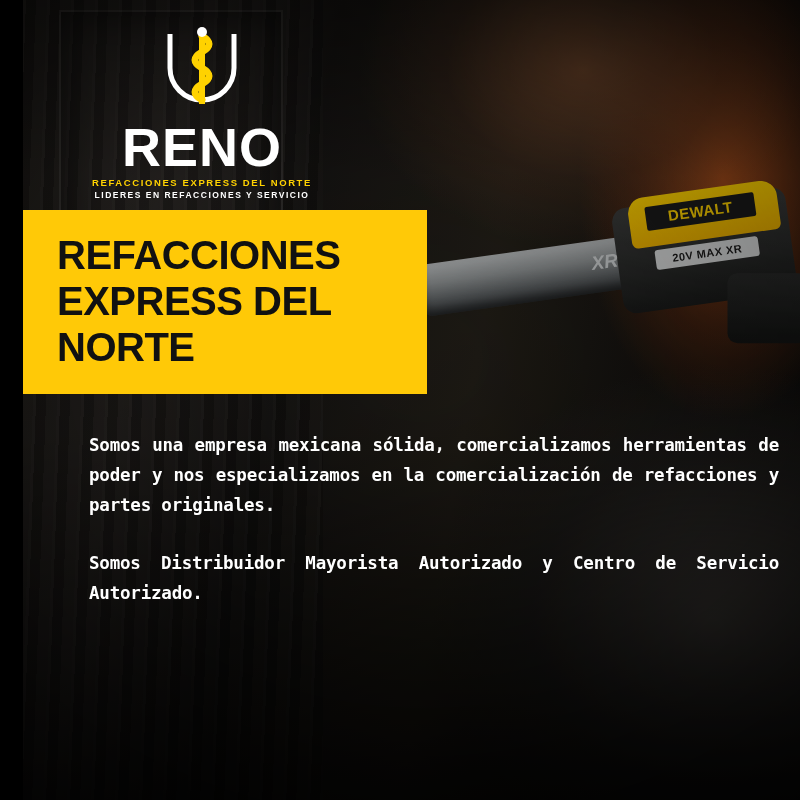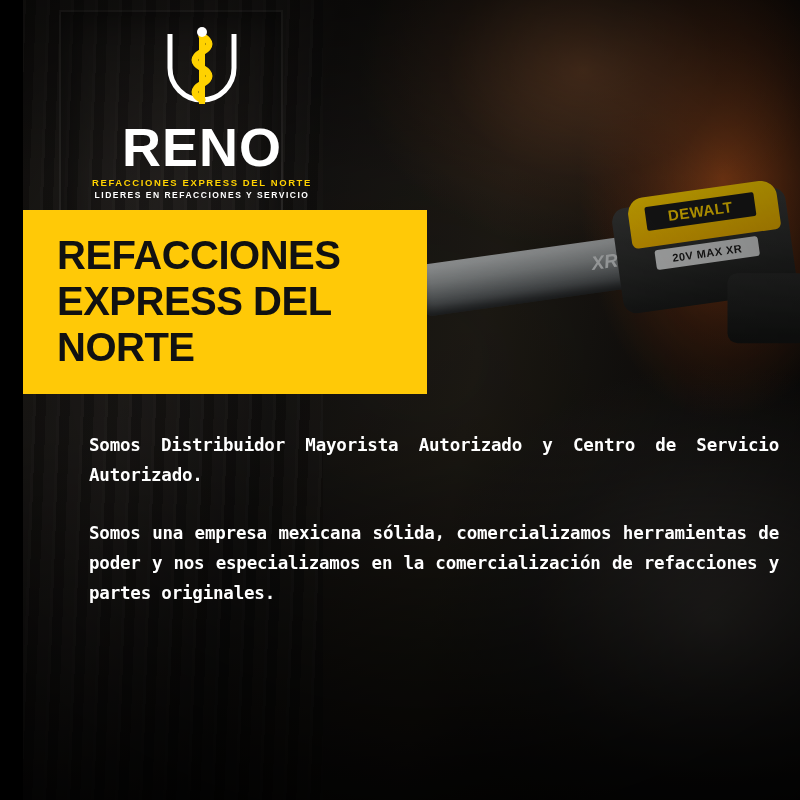--- a/index.html
+++ b/index.html
@@ -267,17 +267,17 @@
     <div class="logo-sub2">LIDERES EN REFACCIONES Y SERVICIO</div>
   </div>
 
   <div class="headline-block">
     <div class="line">REFACCIONES</div>
     <div class="line">EXPRESS DEL</div>
     <div class="line">NORTE</div>
   </div>
 
   <div class="copy">
+    <p>Somos una empresa mexicana sólida, comercializamos herramientas de poder y nos especializamos en la comercialización de refacciones y partes originales.</p>
     <p>Somos Distribuidor Mayorista Autorizado y Centro de Servicio Autorizado.</p>
-    <p>Somos una empresa mexicana sólida, comercializamos herramientas de poder y nos especializamos en la comercialización de refacciones y partes originales.</p>
   </div>
 
 </div>
 
 </body></html>

